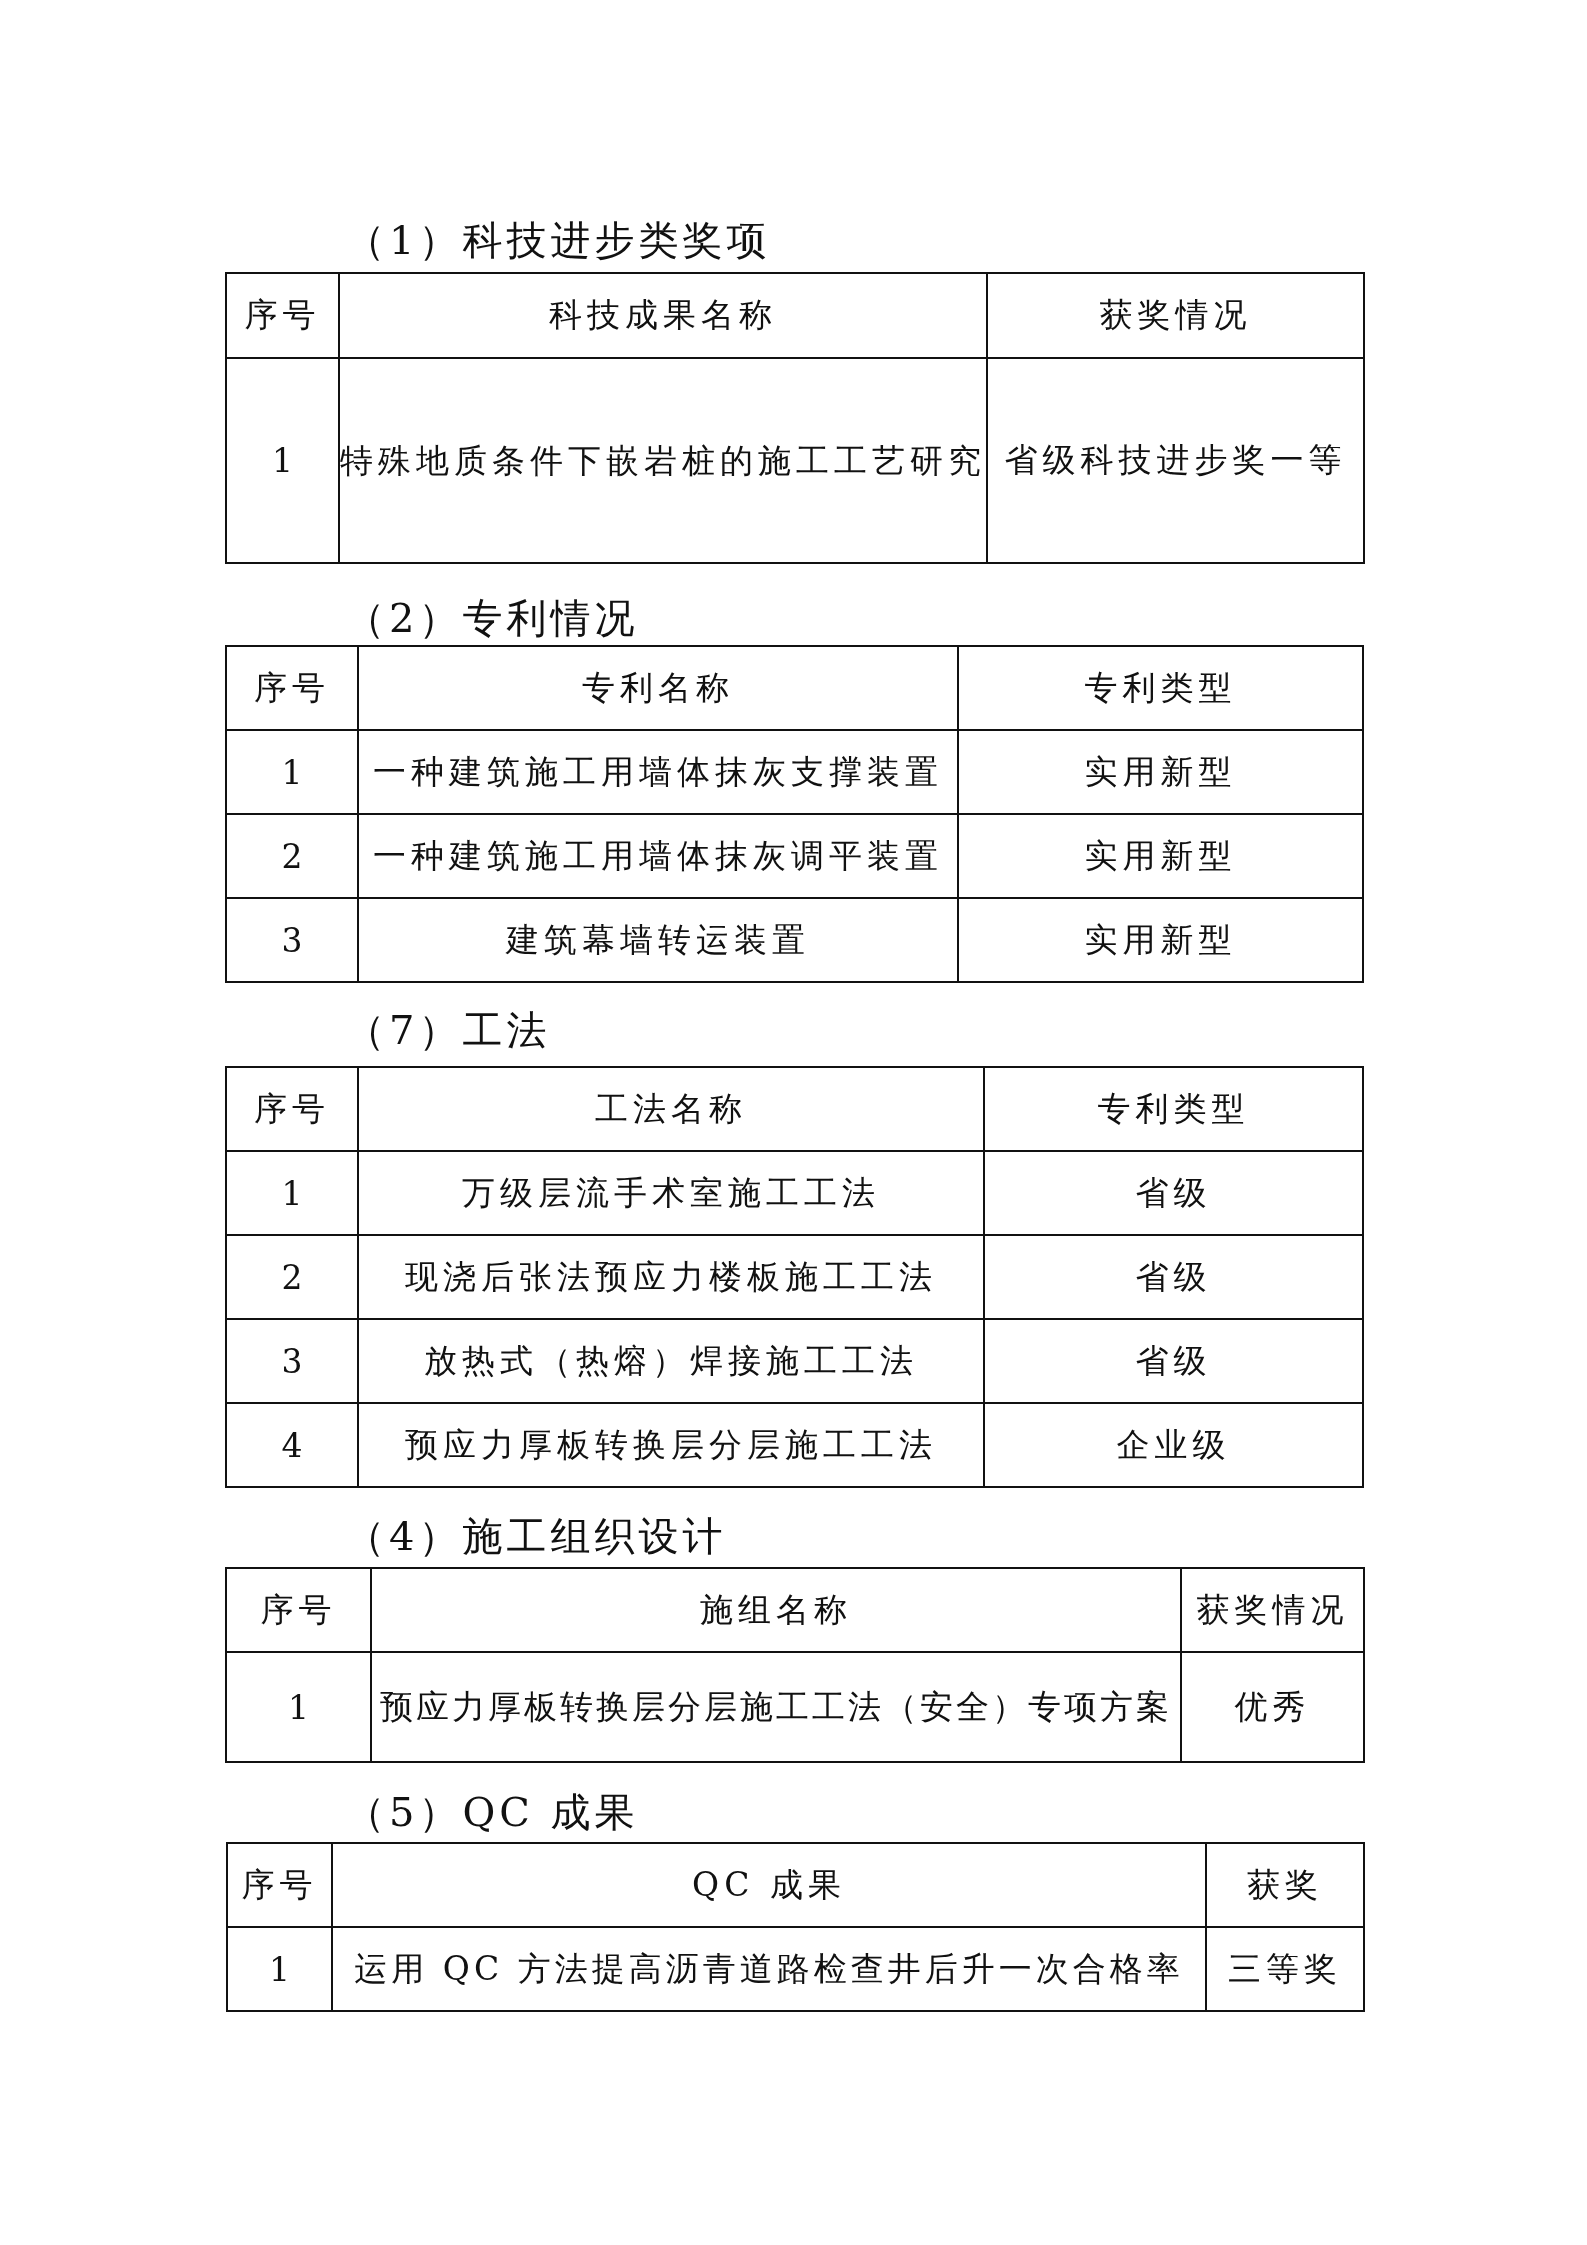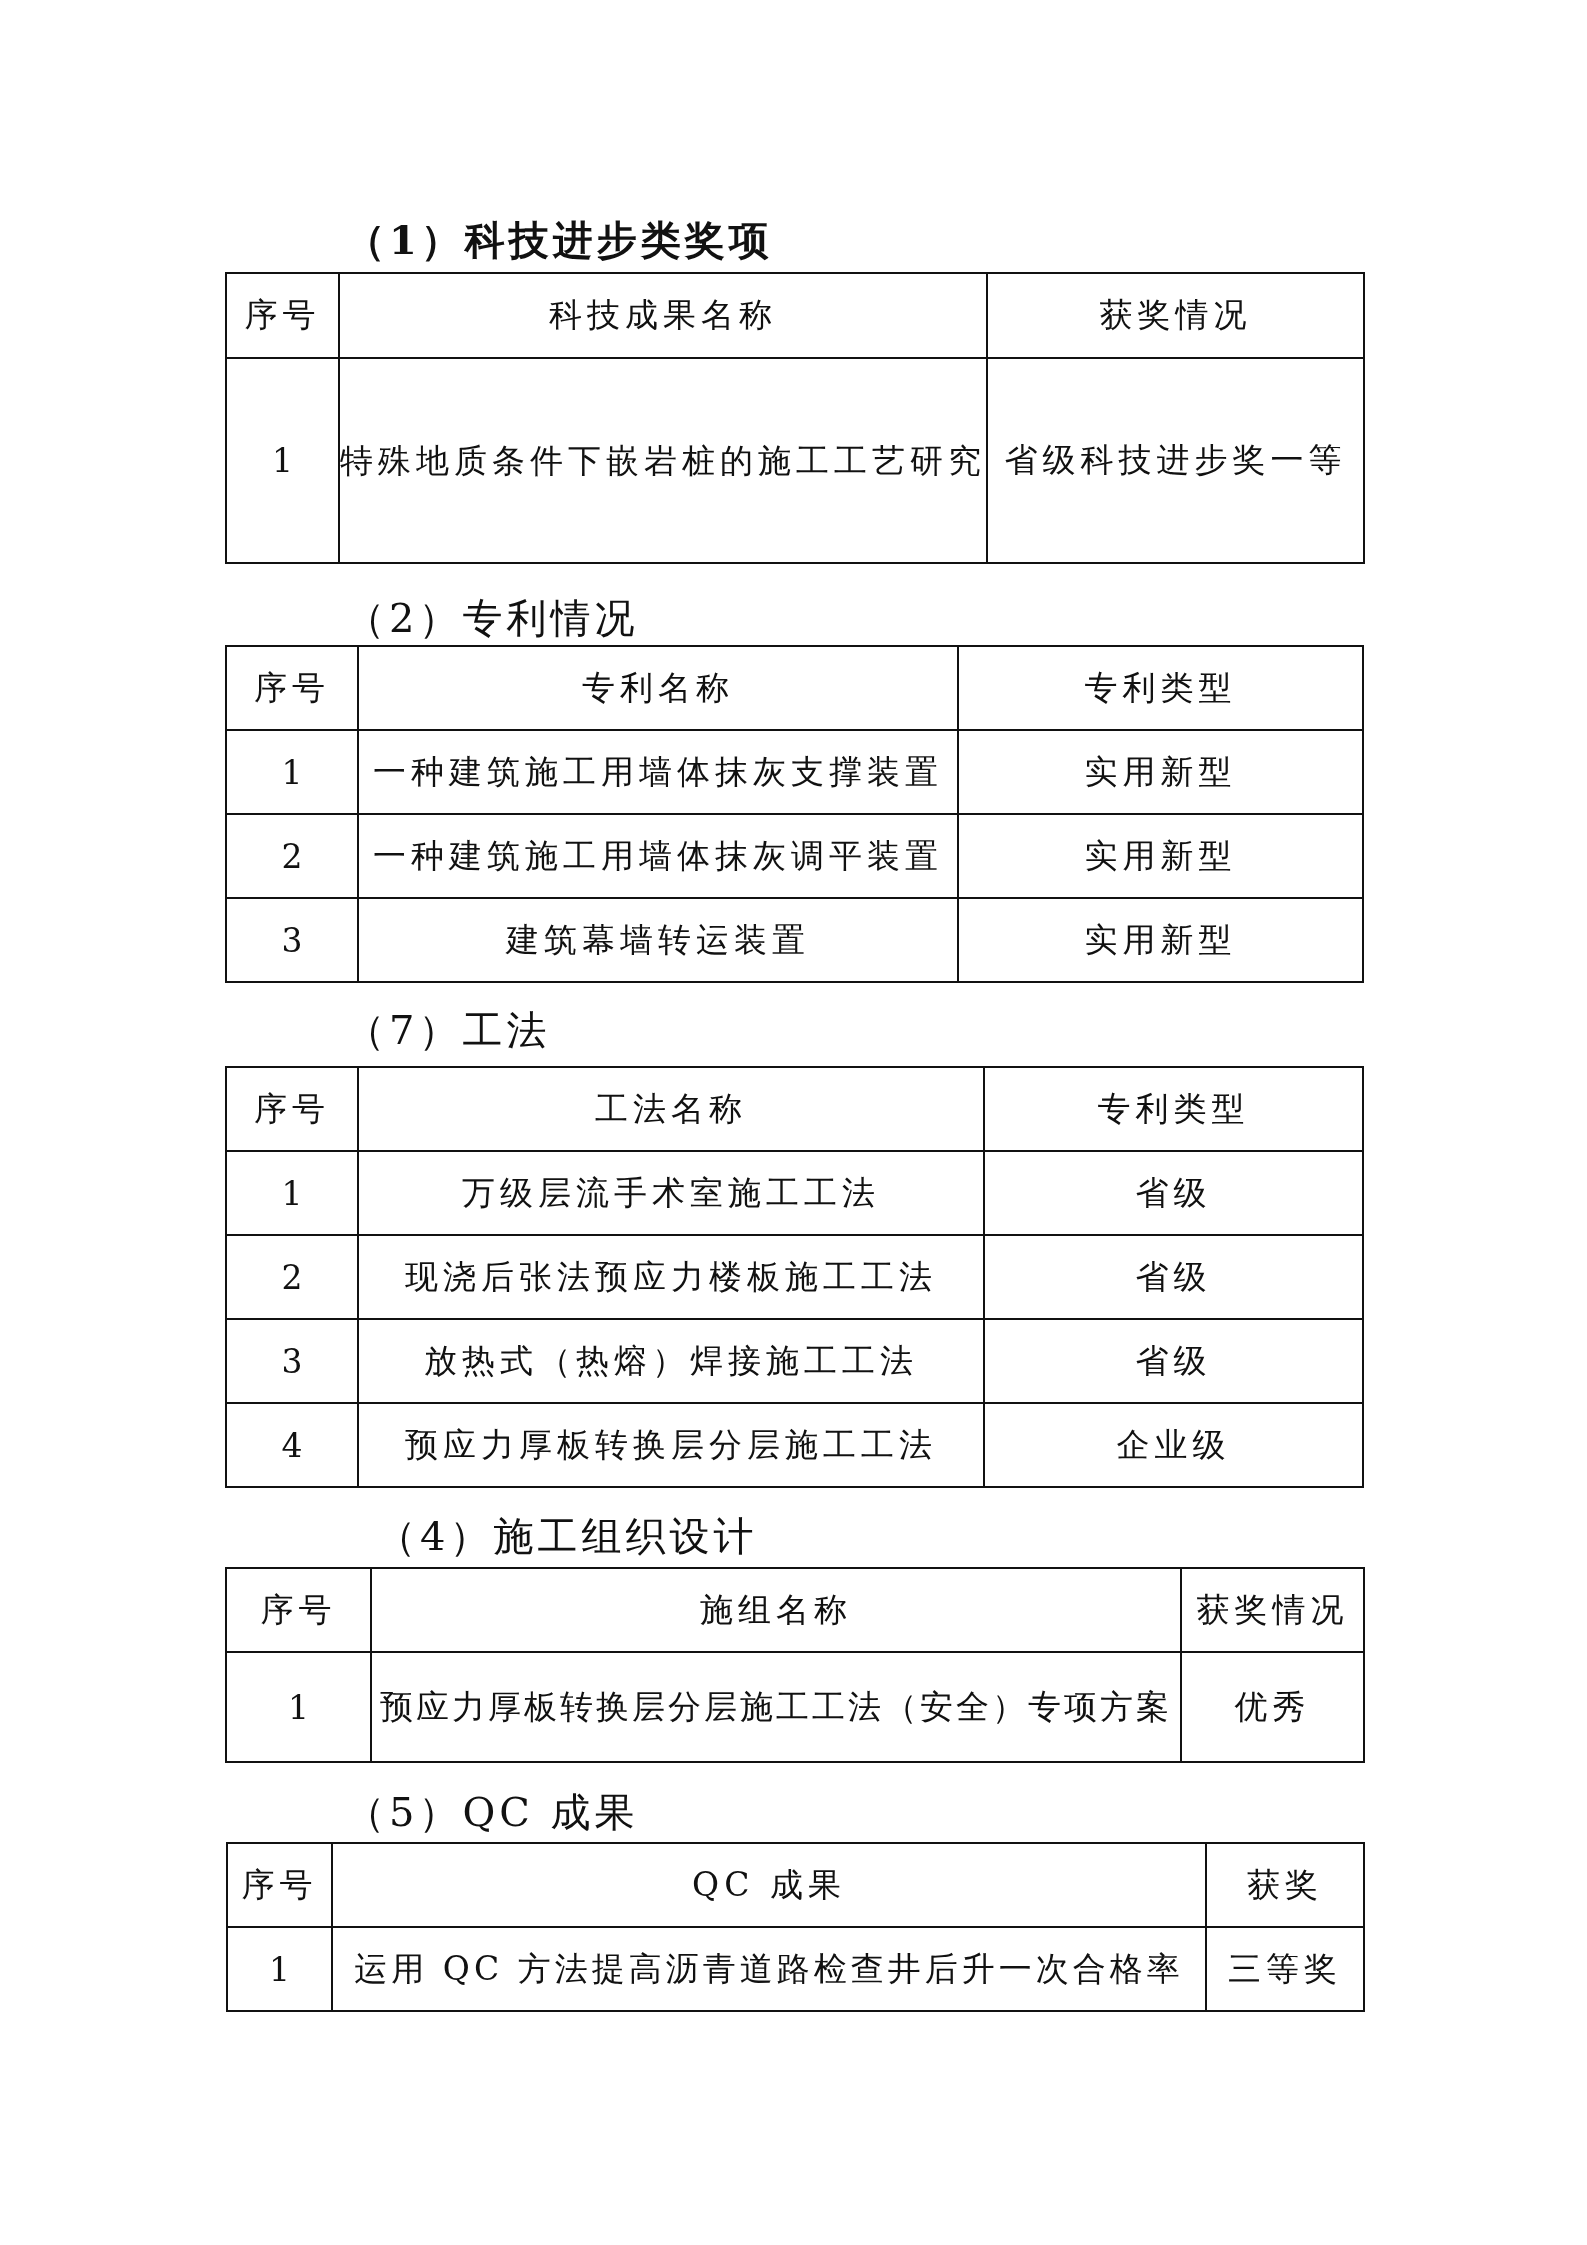--- a/index.html
+++ b/index.html
@@ -11,21 +11,21 @@
   table.doc td { border:2px solid #111; text-align:center; vertical-align:middle;
                  font-size:33px; letter-spacing:5px; padding:0; white-space:nowrap; overflow:hidden; }
   table.doc td.num { letter-spacing:0; }
   .twoline { display:flex; flex-direction:row; justify-content:space-between;
              height:140px; align-items:center; }
   .twoline span { display:block; line-height:40px; }
 </style>
 </head>
 <body>
 
-<div class="heading" style="top:218px;font-weight:bold;">（1）科技进步类奖项</div>
+<div class="heading" style="top:218px;">（1）科技进步类奖项</div>
 <table class="doc" style="left:225px; top:272px; width:1138px;">
   <colgroup>
       <col style="width:113px">
       <col style="width:648px">
       <col style="width:377px">
     </colgroup>
   <tbody>
       <tr style="height:85px">
     <td>序号</td>
     <td>科技成果名称</td>
@@ -104,21 +104,21 @@
     <td>省级</td>
   </tr>
   <tr style="height:84px">
     <td class="num">4</td>
     <td>预应力厚板转换层分层施工工法</td>
     <td>企业级</td>
   </tr>
 </tbody>
   </table>
 
-<div class="heading" style="top:1514px;margin-left:31px;">（4）施工组织设计</div>
+<div class="heading" style="top:1514px;">（4）施工组织设计</div>
 <table class="doc" style="left:225px; top:1567px; width:1138px;">
   <colgroup>
       <col style="width:145px">
       <col style="width:810px">
       <col style="width:183px">
     </colgroup>
   <tbody>
       <tr style="height:84px">
     <td>序号</td>
     <td>施组名称</td>

